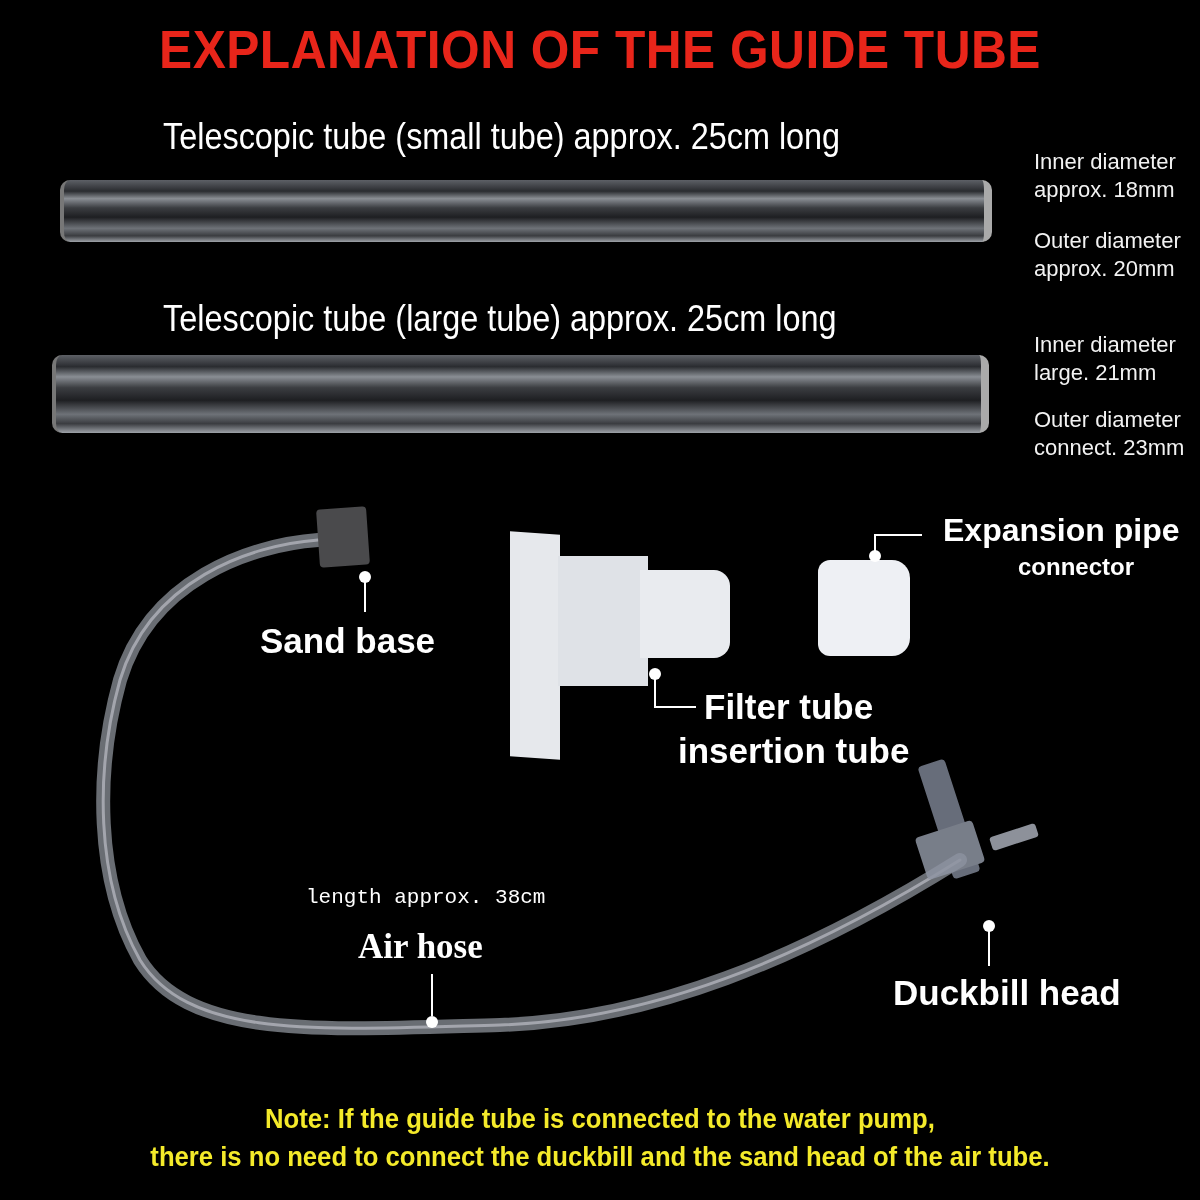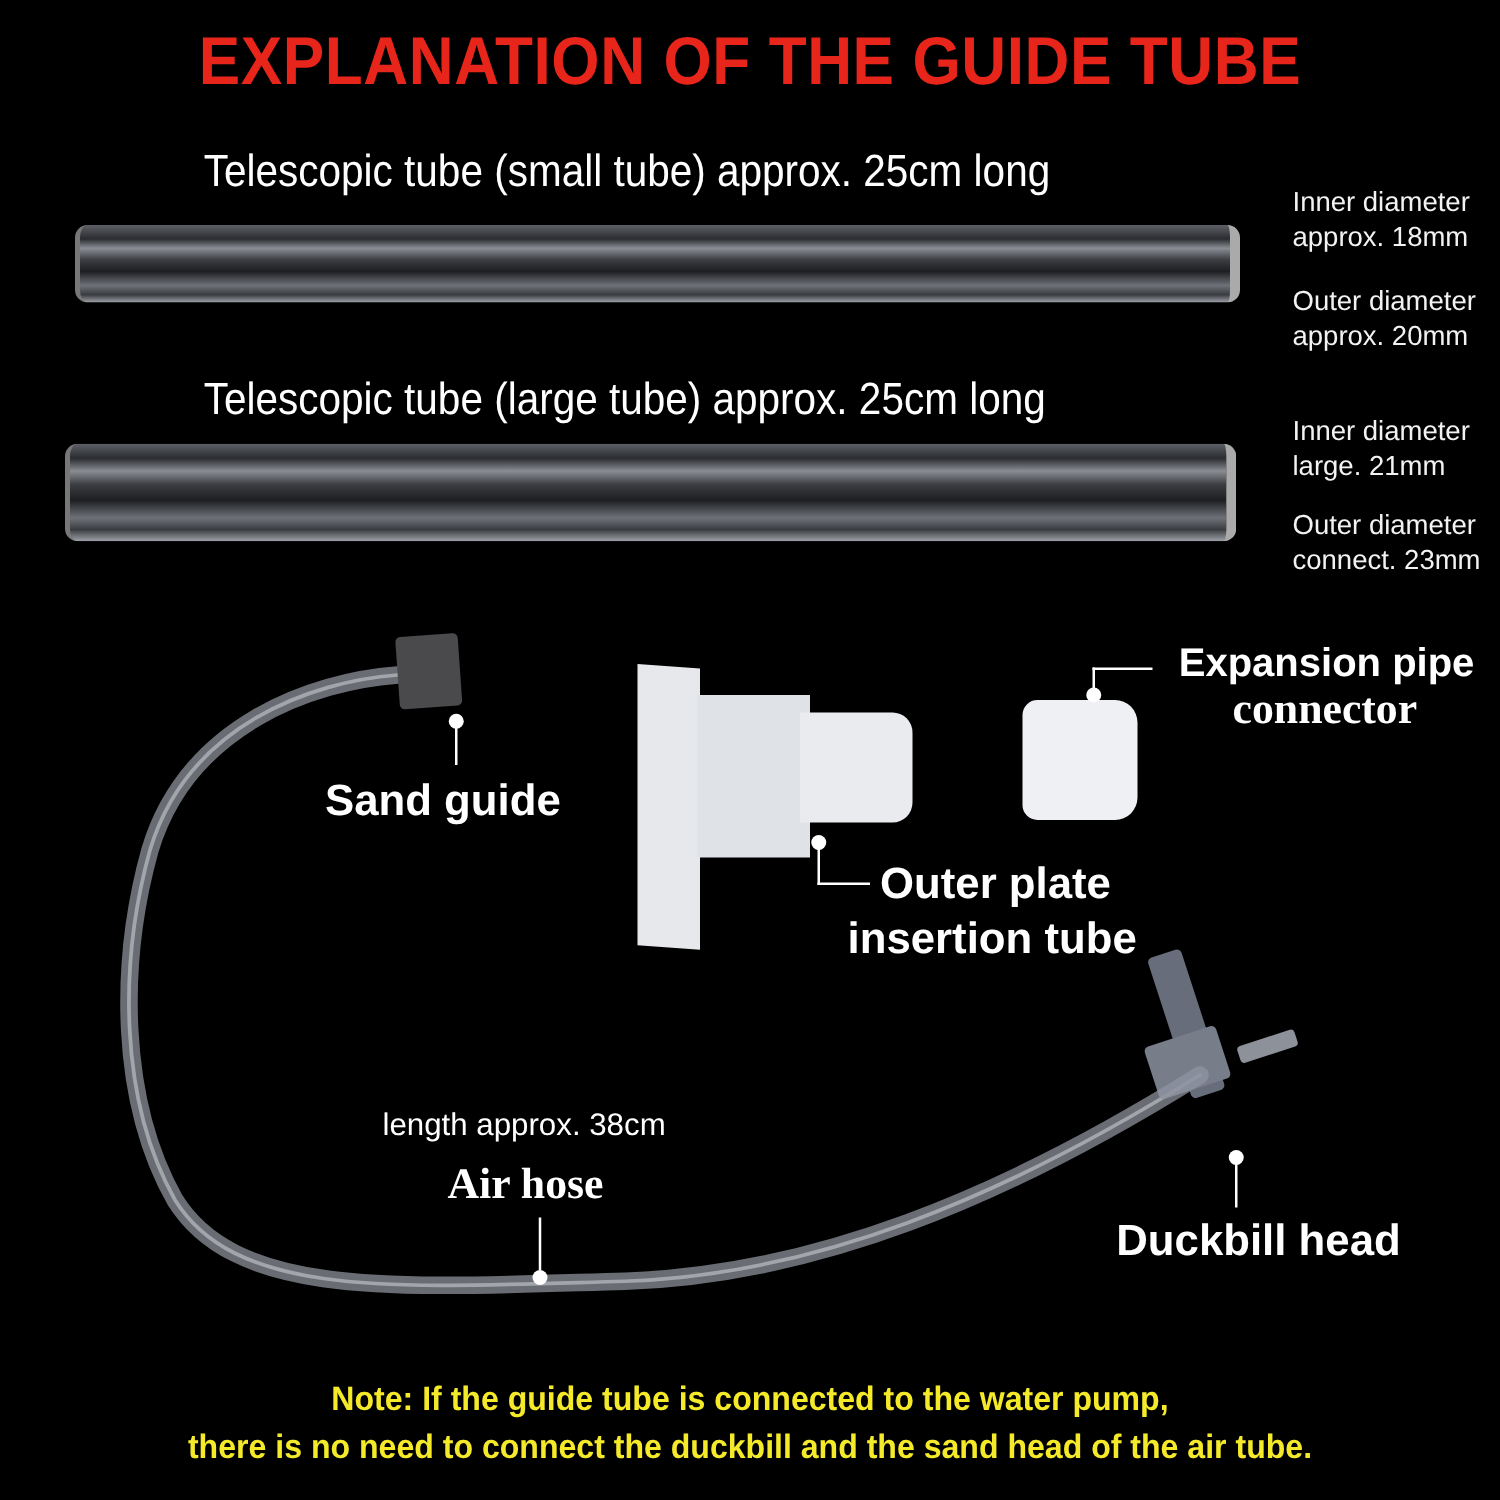--- a/index.html
+++ b/index.html
@@ -4,21 +4,21 @@
 <style>
   html, body { margin: 0; padding: 0; background: #000; }
   body { width: 1200px; height: 1200px; position: relative; overflow: hidden;
          font-family: "Liberation Sans", "DejaVu Sans", sans-serif; color: #fff; }
   .abs { position: absolute; }
   .title { left: 0; width: 1200px; top: 18px; text-align: center; font-weight: 700;
            font-size: 54px; letter-spacing: 0.5px; transform: scaleX(0.92); transform-origin: center; }
   .tube-label { font-size: 36px; white-space: nowrap; transform: scaleX(0.9); transform-origin: left; }
   .spec { font-size: 22px; line-height: 28px; color: #f2f2f2; white-space: nowrap; margin-left: 40px; }
   .part-label { font-size: 35px; font-weight: 700; white-space: nowrap; line-height: 38px; }
-  .small-label { font-size: 25px; white-space: nowrap; }
+  .small-label { font-size: 21px; white-space: nowrap; font-family: Liberation Mono, monospace; }
   .note { left: 0; width: 1200px; text-align: center; font-weight: 700; font-size: 27px; line-height: 34px;
           transform: scaleX(0.95); transform-origin: center; }
   .tube { border-radius: 10px; }
   .leader { background: #fff; }
   .dot { width: 12px; height: 12px; border-radius: 50%; background: #fff; }
 </style>
 </head>
 <body>
 
 <div class="abs title" style="color:#e8251a;">EXPLANATION OF THE GUIDE TUBE</div>
@@ -63,33 +63,33 @@
 </svg>
 
 <div class="abs" style="left:510px; top:533px; width:50px; height:225px; background:#e6e8ec; transform:skewY(4deg);"></div>
 <div class="abs" style="left:558px; top:556px; width:90px; height:130px; background:#dfe2e7;"></div>
 <div class="abs" style="left:640px; top:570px; width:90px; height:88px; background:#e9ebef; border-radius:0 16px 16px 0;"></div>
 
 <div class="abs" style="left:818px; top:560px; width:92px; height:96px; background:#eef0f4; border-radius:12px 18px 18px 12px;"></div>
 
 <div class="abs dot" style="left:359px; top:571px;"></div>
 <div class="abs leader" style="left:364px; top:580px; width:2px; height:32px;"></div>
-<div class="abs part-label" style="left:260px; top:622px;">Sand guide</div>
+<div class="abs part-label" style="left:260px; top:622px;">Sand base</div>
 
 <div class="abs dot" style="left:649px; top:668px;"></div>
 <div class="abs leader" style="left:654px; top:678px; width:2px; height:30px;"></div>
 <div class="abs leader" style="left:654px; top:706px; width:42px; height:2px;"></div>
-<div class="abs part-label" style="left:704px; top:688px;">Outer plate</div>
+<div class="abs part-label" style="left:704px; top:688px;">Filter tube</div>
 <div class="abs part-label" style="left:678px; top:732px;">insertion tube</div>
 
 <div class="abs dot" style="left:869px; top:550px;"></div>
 <div class="abs leader" style="left:874px; top:534px; width:2px; height:18px;"></div>
 <div class="abs leader" style="left:874px; top:534px; width:48px; height:2px;"></div>
 <div class="abs part-label" style="left:943px; top:511px; font-size:32px;">Expansion pipe</div>
-<div class="abs part-label" style="left:986px; top:548px; font-size:35px;font-family:Liberation Serif, serif;">connector</div>
+<div class="abs part-label" style="left:1018px; top:548px; font-size:24px;">connector</div>
 
 <div class="abs small-label" style="left:306px; top:886px;">length approx. 38cm</div>
 <div class="abs part-label" style="left:358px; top:928px;font-family:Liberation Serif, serif;">Air hose</div>
 <div class="abs leader" style="left:431px; top:974px; width:2px; height:42px;"></div>
 <div class="abs dot" style="left:426px; top:1016px;"></div>
 
 <div class="abs dot" style="left:983px; top:920px;"></div>
 <div class="abs leader" style="left:988px; top:930px; width:2px; height:36px;"></div>
 <div class="abs part-label" style="left:893px; top:974px;text-align:center;">Duckbill head</div>
 

